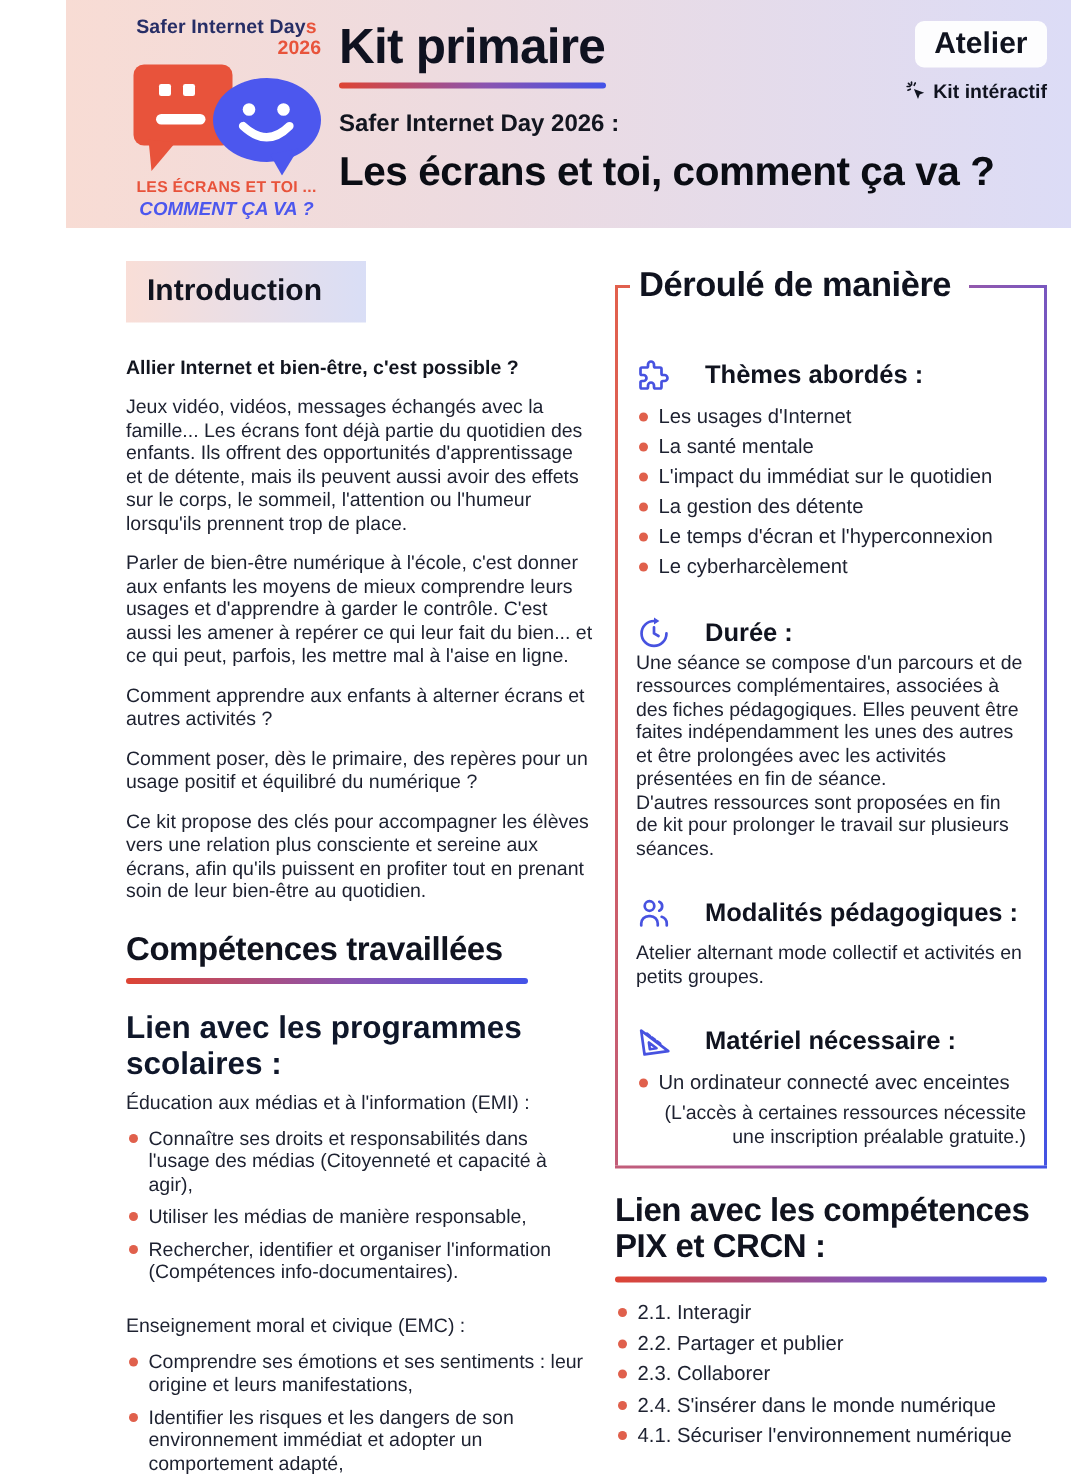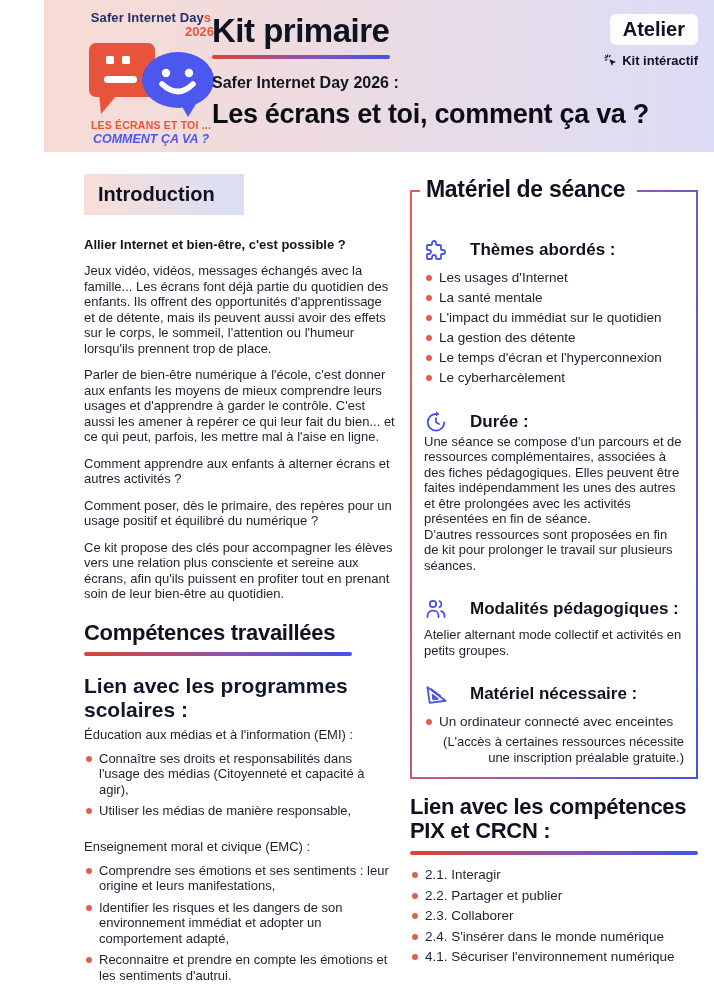--- a/index.html
+++ b/index.html
@@ -13,21 +13,21 @@
     position:relative; height:152px;
     background:linear-gradient(to right,#f8dcd4 0%, #eddbe0 40%, #dcdcf6 100%);
   }
   .logo { position:absolute; left:34px; top:10px; width:146px; text-align:center; }
   .logo-line1 { font-size:13px; font-weight:bold; color:#272e66; letter-spacing:0.1px; }
   .logo-line1 .logo-s { color:#e8533b; }
   .logo-year { font-size:13px; font-weight:bold; color:#e8533b; text-align:right; padding-right:10px; margin-top:-1px; }
   .logo-bubbles { display:block; margin:2px auto 0; }
   .logo-tag1 { font-size:10.5px; font-weight:bold; color:#e8533b; letter-spacing:0.2px; margin-top:2px; }
   .logo-tag2 { font-size:12.5px; font-weight:bold; font-style:italic; color:#4c57ee; margin-top:1px; }
-  .title-block { position:absolute; left:168px; top:12px; }
+  .title-block { position:absolute; left:182px; top:12px; }
   .kit-title { font-size:33px; font-weight:800; color:#0f1220; letter-spacing:-0.5px; }
   .grad-line { height:4px; border-radius:2px;
     background:linear-gradient(to right,#de4433 0%, #8a54b0 55%, #4353e8 100%); }
   .kit-underline { width:178px; margin-top:5px; }
   .subtitle { margin-top:15px; font-size:16px; font-weight:bold; color:#12151f; }
   .main-title { margin-top:7px; font-size:27px; font-weight:800; color:#0b0d14; letter-spacing:-0.3px; }
   .atelier-badge {
     position:absolute; top:14px; right:16px; background:#fdfdfe; border-radius:6px;
     padding:4px 13px; font-size:20px; font-weight:800; color:#10131f;
   }
@@ -141,32 +141,33 @@
 
       <div class="mt-sec">
         <div class="h2">Compétences travaillées</div>
         <div class="grad-line h2-line"></div>
       </div>
       <div class="h3">Lien avec les programmes scolaires :</div>
       <p class="label">Éducation aux médias et à l'information (EMI) :</p>
       <ul class="bullets">
         <li>Connaître ses droits et responsabilités dans l'usage des médias (Citoyenneté et capacité à agir),</li>
         <li>Utiliser les médias de manière responsable,</li>
+        <li>Rechercher, identifier et organiser l'information (Compétences info-documentaires).</li>
       </ul>
       <p class="label emc-label">Enseignement moral et civique (EMC) :</p>
       <ul class="bullets">
         <li>Comprendre ses émotions et ses sentiments : leur origine et leurs manifestations,</li>
         <li>Identifier les risques et les dangers de son environnement immédiat et adopter un comportement adapté,</li>
         <li>Reconnaitre et prendre en compte les émotions et les sentiments d'autrui.</li>
       </ul>
     </section>
 
     <section class="col-right">
       <div class="box">
-        <div class="box-title">Matériel de séance</div>
+        <div class="box-title">Déroulé de manière</div>
 
         <div class="box-sec">
           <div class="sec-head">
             <svg class="icon-blue" width="24" height="24" viewBox="0 0 24 24">
               <path d="M4 7h3a1 1 0 0 0 1-1V5a2 2 0 0 1 4 0v1a1 1 0 0 0 1 1h3a1 1 0 0 1 1 1v3a1 1 0 0 0 1 1h1a2 2 0 0 1 0 4h-1a1 1 0 0 0-1 1v3a1 1 0 0 1-1 1h-3a1 1 0 0 1-1-1v-1a2 2 0 0 0-4 0v1a1 1 0 0 1-1 1H4a1 1 0 0 1-1-1v-3a1 1 0 0 1 1-1h1a2 2 0 0 0 0-4H4a1 1 0 0 1-1-1V8a1 1 0 0 1 1-1"></path>
             </svg>
             <span class="sec-title">Thèmes abordés :</span>
           </div>
           <ul class="bullets tight">
             <li>Les usages d'Internet</li>

